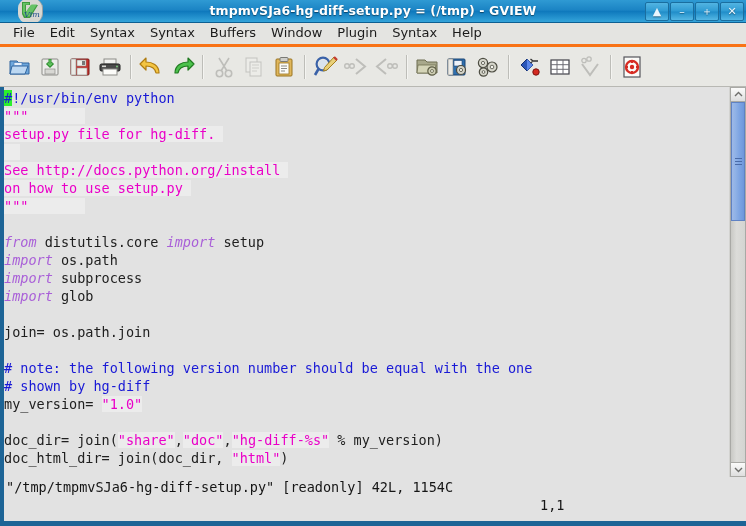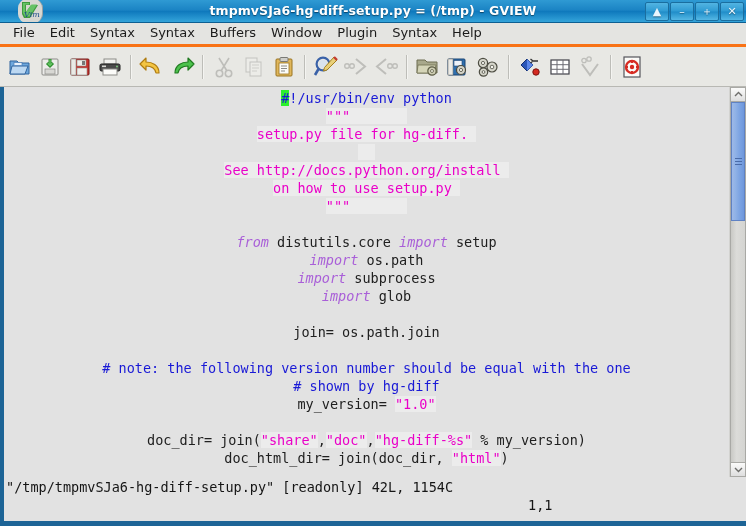--- a/index.html
+++ b/index.html
@@ -89,21 +89,20 @@
     border-right:1px solid #f4f4f1;
     margin:0 5px;flex:none;
   }
 
   
   .bodyarea{
     flex:1;display:flex;
     background:#3b82f6;
     position:relative;
     overflow:hidden;
-    text-align:center;
   }
   .leftedge{
     width:4px;flex:none;
     background:#1d6496;
   }
   .textwrap{
     flex:1;position:relative;overflow:hidden;
     background:#e2e2e2;
   }
   .code{
@@ -159,21 +158,21 @@
     box-sizing:border-box;
   }
   .statusleft{width:4px;flex:none;background:#1d6496;}
   .statusmain{
     flex:1;position:relative;
     font-family:"DejaVu Sans Mono","Liberation Mono",monospace;
     font-size:13.5px;color:#151515;
   }
   .status-line1{position:absolute;left:2px;top:1px;line-height:18px;white-space:pre;}
   .status-ruler{position:absolute;left:0;right:0;top:19px;line-height:18px;}
-  .ruler-pos{position:absolute;left:524px;}
+  .ruler-pos{position:absolute;left:536px;}
   .ruler-scroll{position:absolute;left:676px;margin-top:48px;}
   .statusright{width:17px;flex:none;background:#e2e2e2;}
   .bottomedge{
     height:5px;min-height:5px;background:#1d6496;
   }
 </style>
 </head>
 <body>
 
 <div class="window">

